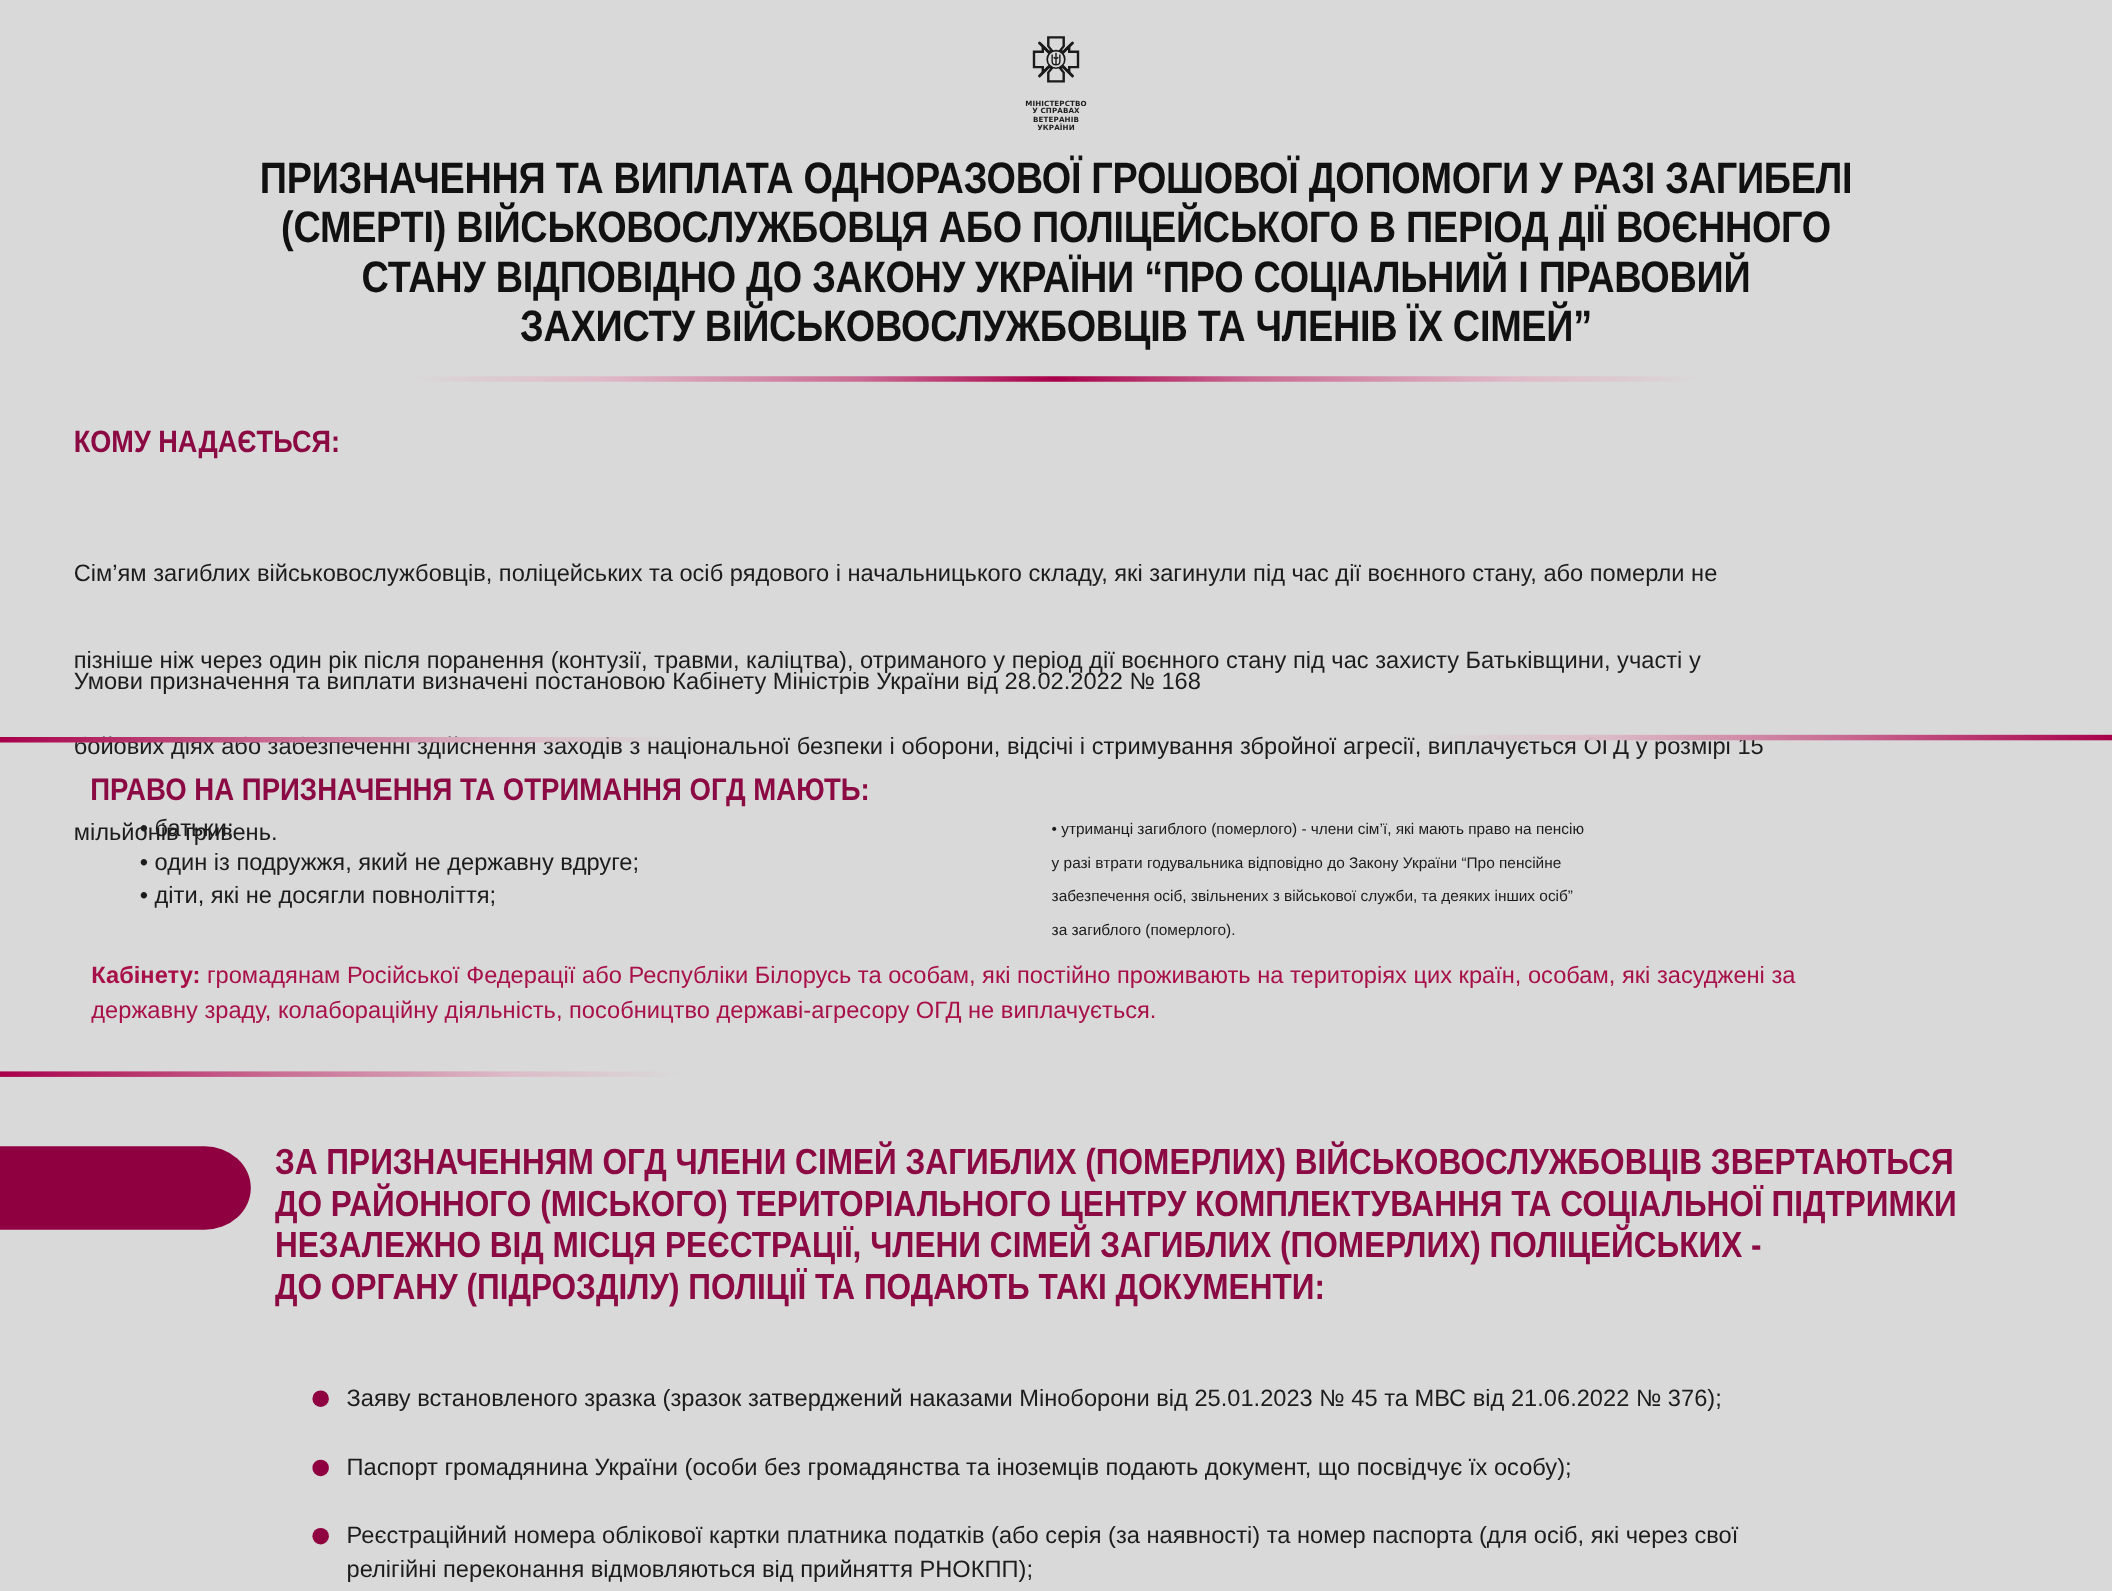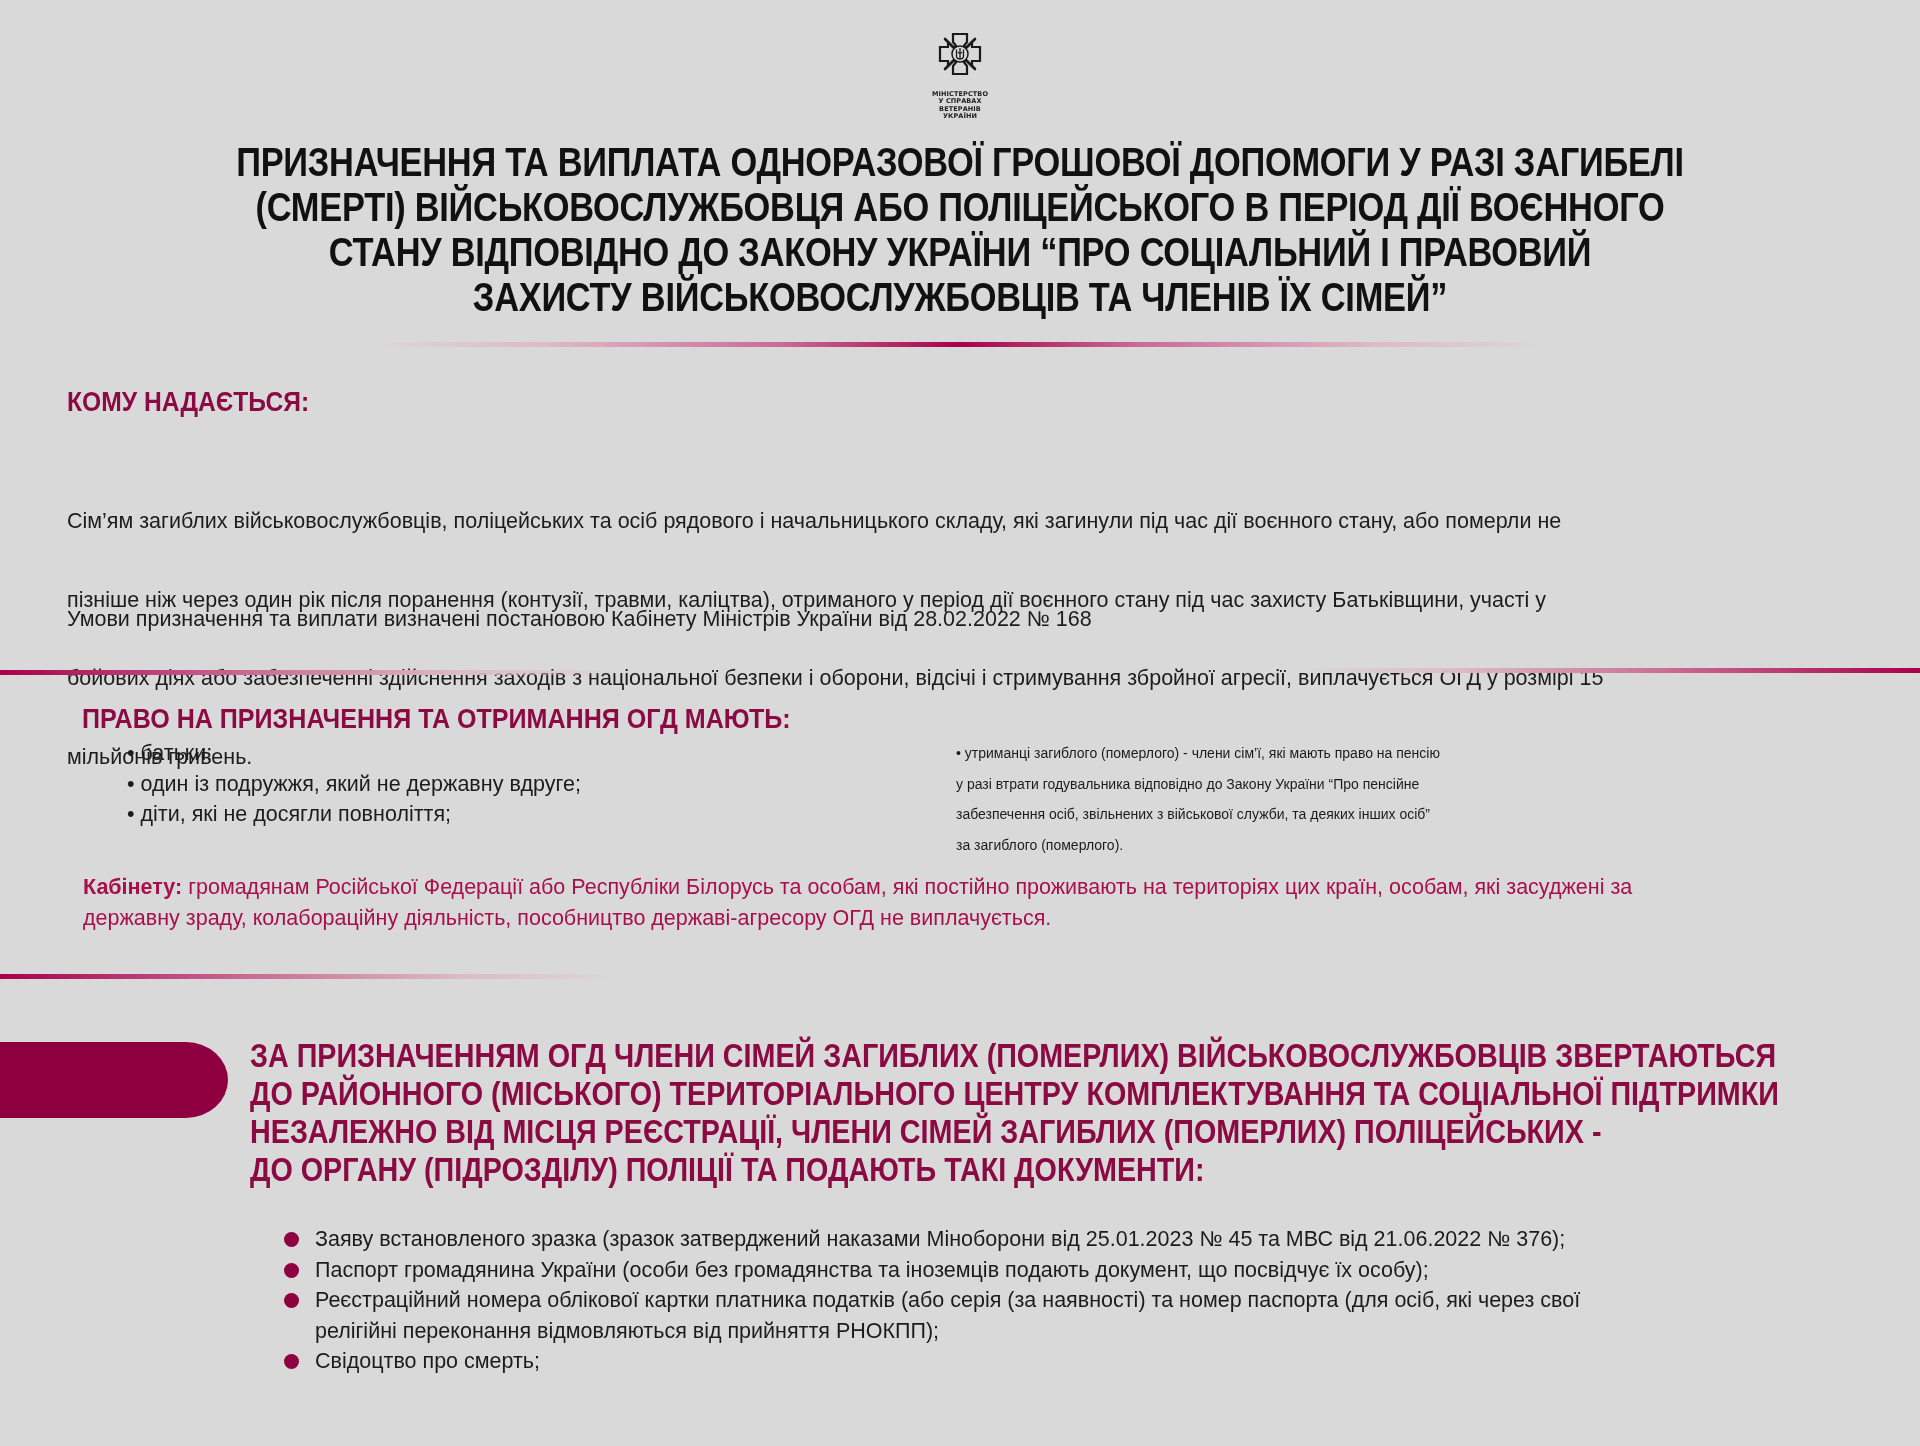--- a/index.html
+++ b/index.html
@@ -71,21 +71,21 @@
     left: 0; top: 1042px; width: 228px; height: 76px;
     background: #8e0040;
     border-radius: 0 42px 42px 0 / 0 38px 38px 0;
   }
   .h3 {
     left: 250px; top: 1037px; font-size: 33px; line-height: 38px; color: #8b0a43;
     font-weight: bold; transform: scaleX(0.87); transform-origin: left top;
   }
   .h3 div { white-space: nowrap; }
   .docs { left: 282px; top: 1224px; font-size: 21.5px; line-height: 30.5px; color: #1c1c1c; }
-  .doc-item { position: relative; padding-left: 33px; white-space: nowrap; }
+  .doc-item { position: relative; padding-left: 33px; white-space: nowrap; margin-top: 32px; }
   .doc-item .dot {
     position: absolute; left: 2px; top: 8px; width: 15px; height: 15px;
     border-radius: 50%; background: #8e0040;
   }
 </style>
 </head>
 <body>
 
 <div class="abs logo">
   <svg width="48" height="48" viewBox="0 0 48 48">

